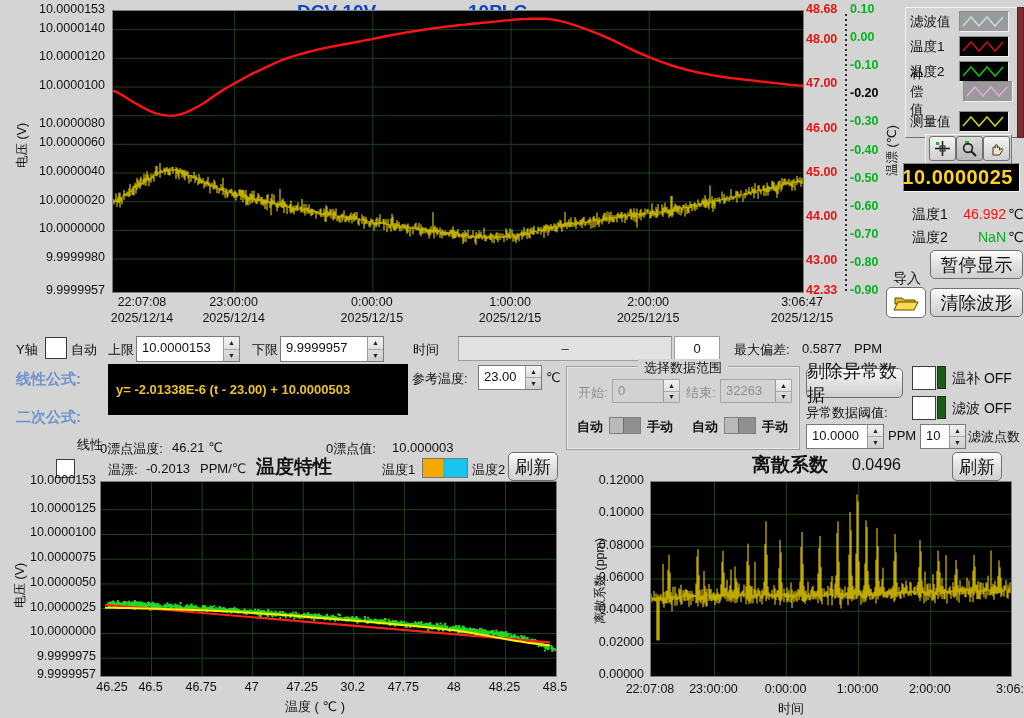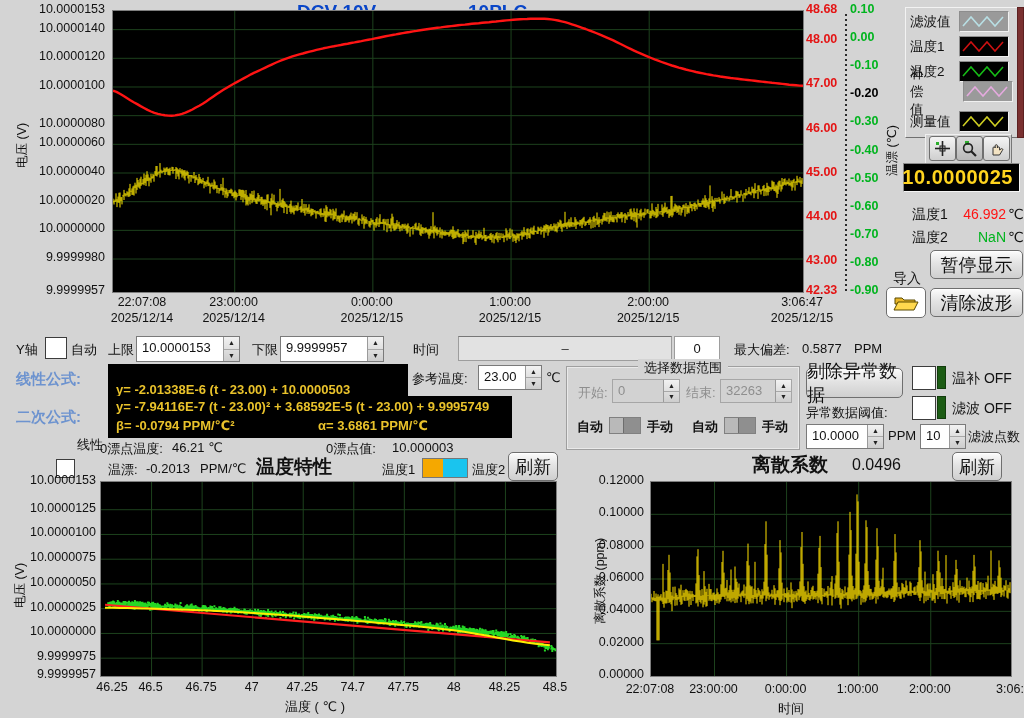--- a/index.html
+++ b/index.html
@@ -238,25 +238,20 @@
   <span class="spin" style="left:478px;top:365px;width:62px;height:23px;">
     <span class="v">23.00</span>
     <span class="btns">
         <span class="sb up">▲</span>
         <span class="sb">▼</span>
       </span>
   </span>
   <div class="lbl" style="left:546px;top:370px;">℃</div>
 
   <div class="formlabel" style="left:16px;top:408px;">二次公式:</div>
-  <div style="position:absolute;left:108px;top:396px;width:404px;height:42px;background:#000;">
-    <div style="position:absolute;left:8px;top:3px;font-size:13px;font-weight:700;color:#e9c22b;white-space:nowrap;">y=  -7.94116E-7 (t - 23.00)² + 3.68592E-5 (t - 23.00) + 9.9995749</div>
-    <div style="position:absolute;left:8px;top:22px;font-size:13px;font-weight:700;color:#e9c22b;white-space:nowrap;">β=   -0.0794  PPM/℃²</div>
-    <div style="position:absolute;left:210px;top:22px;font-size:13px;font-weight:700;color:#e9c22b;white-space:nowrap;">α=   3.6861  PPM/℃</div>
-  </div>
 
   <div class="lbl" style="left:100px;top:440px;">0漂点温度:</div>
   <div class="lbl" style="left:172px;top:440px;">46.21 ℃</div>
   <div class="lbl" style="left:326px;top:440px;">0漂点值:</div>
   <div class="lbl" style="left:392px;top:440px;">10.000003</div>
 
   <div class="fieldset" style="left:566px;top:366px;width:232px;height:82px;">
     <span class="legendtitle">选择数据范围</span>
   </div>
   <div class="lbl" style="left:578px;top:384px;color:#8e8e8e;">开始:</div>
@@ -352,21 +347,21 @@
       <path d="M9.2 120.6h2v2h-2zM120.1 127.2h2v2h-2zM224.3 134.9h2v2h-2zM396.2 151.3h2v2h-2zM139.2 127.8h2v2h-2zM262.9 134.1h2v2h-2zM45.3 123.4h2v2h-2zM44.9 121.8h2v2h-2zM287.8 140.8h2v2h-2zM386.5 150.3h2v2h-2zM375.0 147.0h2v2h-2zM32.9 117.9h2v2h-2zM390.9 150.5h2v2h-2zM153.1 126.7h2v2h-2zM338.3 143.4h2v2h-2zM118.9 126.2h2v2h-2zM35.7 119.3h2v2h-2zM399.3 148.9h2v2h-2zM56.3 123.4h2v2h-2zM334.7 140.7h2v2h-2zM305.8 141.7h2v2h-2zM349.8 145.3h2v2h-2zM124.1 128.2h2v2h-2zM39.4 121.5h2v2h-2zM181.9 131.4h2v2h-2zM296.2 139.5h2v2h-2zM139.8 128.8h2v2h-2zM339.9 143.5h2v2h-2zM165.5 129.2h2v2h-2zM193.6 131.9h2v2h-2zM399.2 151.0h2v2h-2zM409.6 154.1h2v2h-2zM350.6 146.1h2v2h-2zM391.2 150.8h2v2h-2zM433.2 157.0h2v2h-2zM231.8 134.1h2v2h-2zM262.8 137.3h2v2h-2zM42.6 121.5h2v2h-2zM369.4 148.1h2v2h-2zM440.6 161.7h2v2h-2zM422.2 153.4h2v2h-2zM31.3 122.6h2v2h-2zM381.3 148.6h2v2h-2zM28.6 124.8h2v2h-2zM289.0 140.2h2v2h-2zM233.9 134.8h2v2h-2zM44.2 121.7h2v2h-2zM271.4 138.6h2v2h-2zM126.8 127.9h2v2h-2zM91.0 127.6h2v2h-2zM357.0 145.0h2v2h-2zM294.1 140.5h2v2h-2zM346.5 145.7h2v2h-2zM381.5 149.2h2v2h-2zM354.3 143.6h2v2h-2zM287.7 139.7h2v2h-2zM216.1 133.4h2v2h-2zM306.4 140.9h2v2h-2zM34.1 122.1h2v2h-2zM384.0 149.2h2v2h-2zM360.3 147.7h2v2h-2zM350.1 144.9h2v2h-2zM95.4 124.7h2v2h-2zM30.4 120.8h2v2h-2zM236.5 136.9h2v2h-2zM33.7 120.8h2v2h-2zM321.1 141.7h2v2h-2zM282.9 135.9h2v2h-2zM264.8 137.6h2v2h-2zM357.7 145.9h2v2h-2zM152.7 130.6h2v2h-2zM381.4 149.6h2v2h-2zM42.2 120.8h2v2h-2zM174.8 131.5h2v2h-2zM232.2 135.9h2v2h-2zM26.2 121.9h2v2h-2zM23.0 119.1h2v2h-2zM355.5 146.7h2v2h-2zM201.1 134.0h2v2h-2zM143.0 127.6h2v2h-2zM299.3 138.3h2v2h-2zM329.0 142.4h2v2h-2zM327.9 143.2h2v2h-2zM120.1 126.2h2v2h-2zM35.1 123.4h2v2h-2zM283.7 136.4h2v2h-2zM378.0 145.7h2v2h-2zM370.7 148.9h2v2h-2zM388.9 148.7h2v2h-2zM300.2 140.0h2v2h-2zM372.0 147.2h2v2h-2zM383.4 150.8h2v2h-2zM206.2 132.8h2v2h-2zM67.3 123.1h2v2h-2zM270.5 138.5h2v2h-2zM257.7 136.8h2v2h-2zM94.9 124.5h2v2h-2zM250.4 137.3h2v2h-2zM30.3 119.2h2v2h-2zM162.4 129.9h2v2h-2zM361.4 147.1h2v2h-2zM362.2 144.2h2v2h-2zM203.8 133.4h2v2h-2zM326.5 142.2h2v2h-2zM278.9 138.1h2v2h-2zM215.6 135.5h2v2h-2zM362.5 144.5h2v2h-2zM169.9 131.5h2v2h-2zM229.3 133.2h2v2h-2zM52.9 121.0h2v2h-2zM373.5 150.2h2v2h-2zM7.3 123.5h2v2h-2zM379.9 148.4h2v2h-2zM251.9 136.1h2v2h-2zM450.3 167.9h2v2h-2zM51.9 123.2h2v2h-2zM362.1 145.9h2v2h-2zM7.9 119.8h2v2h-2zM296.0 141.4h2v2h-2zM83.4 125.3h2v2h-2zM412.2 152.1h2v2h-2zM202.4 133.5h2v2h-2zM12.5 121.7h2v2h-2zM159.3 131.5h2v2h-2zM130.2 127.4h2v2h-2zM176.5 130.3h2v2h-2zM277.8 137.2h2v2h-2zM278.3 137.7h2v2h-2zM47.4 121.8h2v2h-2zM127.4 126.1h2v2h-2zM310.2 142.5h2v2h-2zM160.8 129.6h2v2h-2zM55.2 122.5h2v2h-2zM281.4 139.7h2v2h-2zM16.1 121.7h2v2h-2zM382.7 149.2h2v2h-2zM343.9 143.9h2v2h-2zM215.4 133.6h2v2h-2zM24.0 123.0h2v2h-2zM383.9 148.7h2v2h-2zM362.0 147.8h2v2h-2zM302.2 139.1h2v2h-2zM253.5 136.0h2v2h-2zM446.1 163.2h2v2h-2zM191.4 132.1h2v2h-2zM370.2 148.5h2v2h-2zM395.6 149.3h2v2h-2zM362.0 147.1h2v2h-2zM317.2 143.0h2v2h-2zM32.1 122.4h2v2h-2zM62.4 124.1h2v2h-2zM307.0 141.6h2v2h-2zM130.8 126.1h2v2h-2zM233.6 134.0h2v2h-2zM236.2 131.4h2v2h-2zM25.6 123.0h2v2h-2zM134.4 127.8h2v2h-2zM251.1 136.0h2v2h-2zM338.6 144.7h2v2h-2zM35.4 123.1h2v2h-2zM128.7 127.8h2v2h-2zM225.7 133.8h2v2h-2zM155.7 129.6h2v2h-2zM406.1 151.3h2v2h-2zM69.2 123.0h2v2h-2zM368.4 145.9h2v2h-2zM28.1 121.4h2v2h-2zM272.9 136.5h2v2h-2zM144.5 128.6h2v2h-2zM381.5 149.7h2v2h-2zM269.1 137.1h2v2h-2zM362.3 147.2h2v2h-2zM41.8 122.0h2v2h-2zM105.2 126.3h2v2h-2zM12.2 119.2h2v2h-2zM427.6 158.3h2v2h-2zM131.1 127.8h2v2h-2zM103.0 125.1h2v2h-2zM111.0 126.0h2v2h-2zM309.5 141.1h2v2h-2zM265.5 140.0h2v2h-2zM373.0 148.5h2v2h-2zM163.2 128.8h2v2h-2zM225.9 134.0h2v2h-2zM433.9 158.7h2v2h-2zM212.5 136.3h2v2h-2zM255.6 135.8h2v2h-2zM36.3 123.7h2v2h-2zM108.3 125.7h2v2h-2zM136.4 128.0h2v2h-2zM26.4 119.9h2v2h-2zM253.1 136.7h2v2h-2zM52.3 122.8h2v2h-2zM17.5 121.2h2v2h-2zM53.6 123.5h2v2h-2zM371.4 149.2h2v2h-2zM196.9 132.7h2v2h-2zM129.3 126.4h2v2h-2zM44.1 122.0h2v2h-2zM291.9 139.9h2v2h-2zM83.5 123.8h2v2h-2zM146.9 128.0h2v2h-2zM27.8 122.5h2v2h-2zM54.0 122.2h2v2h-2zM20.1 120.4h2v2h-2zM27.9 122.1h2v2h-2zM381.6 149.7h2v2h-2zM324.6 143.1h2v2h-2zM120.0 126.0h2v2h-2zM445.6 164.3h2v2h-2zM397.0 150.9h2v2h-2zM141.7 127.9h2v2h-2zM397.9 151.5h2v2h-2zM387.7 148.8h2v2h-2zM385.9 149.1h2v2h-2zM374.6 149.1h2v2h-2zM251.0 136.2h2v2h-2zM43.8 122.0h2v2h-2zM63.6 122.6h2v2h-2zM192.9 133.3h2v2h-2zM185.6 131.7h2v2h-2zM361.2 146.3h2v2h-2zM42.8 124.8h2v2h-2zM255.4 139.7h2v2h-2zM359.4 146.3h2v2h-2zM186.3 131.7h2v2h-2zM364.2 147.8h2v2h-2zM65.3 123.5h2v2h-2zM30.7 125.2h2v2h-2zM50.2 126.3h2v2h-2zM261.4 137.6h2v2h-2zM60.9 123.4h2v2h-2zM217.0 131.5h2v2h-2zM316.7 142.5h2v2h-2zM195.7 133.3h2v2h-2zM400.9 151.0h2v2h-2zM279.6 139.0h2v2h-2zM183.8 132.2h2v2h-2zM264.2 138.1h2v2h-2zM212.1 136.7h2v2h-2zM38.6 121.5h2v2h-2zM371.9 147.7h2v2h-2zM370.6 146.8h2v2h-2zM233.3 135.0h2v2h-2zM390.0 150.0h2v2h-2zM302.8 141.1h2v2h-2zM31.2 121.6h2v2h-2zM183.1 130.5h2v2h-2zM330.5 143.7h2v2h-2zM56.6 123.8h2v2h-2zM77.7 124.3h2v2h-2zM178.5 130.3h2v2h-2zM121.0 128.4h2v2h-2zM180.4 131.5h2v2h-2zM257.7 136.5h2v2h-2zM419.3 153.1h2v2h-2zM157.3 129.6h2v2h-2zM160.3 129.4h2v2h-2zM285.2 140.0h2v2h-2zM356.3 146.1h2v2h-2zM73.6 124.2h2v2h-2zM184.1 132.7h2v2h-2zM358.6 147.6h2v2h-2zM388.5 148.9h2v2h-2zM359.0 148.3h2v2h-2zM41.3 121.0h2v2h-2zM37.1 122.5h2v2h-2zM127.2 127.3h2v2h-2zM117.3 127.1h2v2h-2zM101.5 125.5h2v2h-2zM304.4 143.9h2v2h-2zM9.6 121.5h2v2h-2zM446.1 164.4h2v2h-2zM236.9 135.8h2v2h-2zM78.7 125.5h2v2h-2zM32.8 121.5h2v2h-2zM311.8 142.9h2v2h-2zM46.9 121.3h2v2h-2zM42.6 122.3h2v2h-2zM440.5 161.0h2v2h-2zM454.4 166.1h2v2h-2zM88.4 124.3h2v2h-2zM33.3 119.2h2v2h-2zM364.5 146.1h2v2h-2zM252.4 136.8h2v2h-2zM247.2 137.1h2v2h-2zM102.5 126.3h2v2h-2zM360.4 146.8h2v2h-2zM88.7 122.2h2v2h-2zM114.2 125.2h2v2h-2zM386.7 149.8h2v2h-2zM216.9 134.2h2v2h-2zM188.1 133.8h2v2h-2zM373.2 148.5h2v2h-2zM187.2 131.9h2v2h-2zM348.3 147.0h2v2h-2zM229.8 136.0h2v2h-2zM124.9 129.3h2v2h-2zM403.5 151.0h2v2h-2zM271.4 138.6h2v2h-2zM327.5 143.3h2v2h-2zM319.0 142.1h2v2h-2zM364.7 148.0h2v2h-2zM54.1 123.3h2v2h-2zM56.0 123.7h2v2h-2zM392.3 151.2h2v2h-2zM56.2 123.5h2v2h-2zM288.7 139.0h2v2h-2zM156.4 131.1h2v2h-2zM35.8 124.5h2v2h-2zM115.1 126.2h2v2h-2zM116.8 126.7h2v2h-2zM370.9 148.7h2v2h-2zM78.3 123.8h2v2h-2zM13.8 121.0h2v2h-2zM404.1 150.7h2v2h-2zM49.7 122.3h2v2h-2zM110.0 124.0h2v2h-2zM57.9 122.6h2v2h-2zM225.4 134.9h2v2h-2zM37.5 122.4h2v2h-2zM281.9 138.4h2v2h-2zM131.8 127.8h2v2h-2zM403.3 151.6h2v2h-2zM104.5 127.4h2v2h-2zM425.6 155.0h2v2h-2zM381.8 148.8h2v2h-2zM202.1 131.1h2v2h-2zM308.1 143.9h2v2h-2zM232.0 135.4h2v2h-2zM297.2 140.5h2v2h-2zM122.6 125.6h2v2h-2zM289.8 139.7h2v2h-2zM229.3 133.6h2v2h-2zM298.6 140.2h2v2h-2zM145.1 128.0h2v2h-2zM438.8 161.4h2v2h-2zM104.6 125.8h2v2h-2zM21.6 118.9h2v2h-2zM277.2 139.6h2v2h-2zM345.3 144.1h2v2h-2zM350.6 146.3h2v2h-2zM133.6 128.5h2v2h-2zM305.8 140.4h2v2h-2zM58.6 123.4h2v2h-2zM23.7 121.5h2v2h-2zM359.8 146.4h2v2h-2zM21.0 121.9h2v2h-2zM250.2 134.1h2v2h-2zM397.7 150.6h2v2h-2zM54.2 122.7h2v2h-2zM210.2 131.9h2v2h-2zM160.4 130.7h2v2h-2zM43.6 121.1h2v2h-2zM396.9 151.4h2v2h-2zM376.0 149.6h2v2h-2zM360.7 143.6h2v2h-2zM15.8 118.1h2v2h-2zM163.5 131.4h2v2h-2zM31.5 119.9h2v2h-2zM315.9 141.4h2v2h-2zM31.0 121.9h2v2h-2zM19.0 122.1h2v2h-2zM387.0 150.5h2v2h-2zM34.8 122.6h2v2h-2zM389.8 148.5h2v2h-2zM129.1 126.7h2v2h-2zM406.2 155.0h2v2h-2zM383.1 153.9h2v2h-2zM402.4 151.5h2v2h-2zM132.7 127.1h2v2h-2zM157.5 129.4h2v2h-2zM381.6 149.8h2v2h-2zM60.3 123.6h2v2h-2zM64.7 122.9h2v2h-2zM53.5 123.1h2v2h-2zM405.3 151.9h2v2h-2zM168.7 131.1h2v2h-2zM82.7 125.0h2v2h-2zM23.0 124.0h2v2h-2zM146.6 128.1h2v2h-2zM449.4 165.8h2v2h-2zM450.8 166.2h2v2h-2zM384.6 149.5h2v2h-2zM205.9 133.0h2v2h-2zM92.8 124.6h2v2h-2zM78.5 125.2h2v2h-2zM231.3 135.5h2v2h-2zM361.1 147.8h2v2h-2zM49.3 123.6h2v2h-2zM119.8 126.6h2v2h-2zM258.5 137.4h2v2h-2zM393.9 150.8h2v2h-2zM379.6 149.1h2v2h-2zM197.0 134.5h2v2h-2zM327.5 140.7h2v2h-2zM307.9 141.0h2v2h-2zM30.2 121.6h2v2h-2zM347.6 147.9h2v2h-2zM52.1 125.2h2v2h-2zM403.0 152.1h2v2h-2zM294.2 138.9h2v2h-2zM23.0 120.9h2v2h-2zM248.9 136.6h2v2h-2zM391.5 148.1h2v2h-2zM8.5 120.9h2v2h-2zM31.3 121.7h2v2h-2zM224.4 134.1h2v2h-2zM281.2 137.8h2v2h-2zM100.7 123.3h2v2h-2zM12.9 120.7h2v2h-2zM285.4 140.5h2v2h-2zM225.7 135.8h2v2h-2zM238.2 135.3h2v2h-2zM351.0 145.9h2v2h-2zM37.6 122.0h2v2h-2zM268.0 138.0h2v2h-2zM84.1 124.6h2v2h-2zM351.1 144.2h2v2h-2zM250.6 135.3h2v2h-2zM251.4 136.9h2v2h-2zM76.5 124.2h2v2h-2zM42.7 123.4h2v2h-2zM41.2 122.3h2v2h-2zM395.5 150.3h2v2h-2zM248.7 135.8h2v2h-2zM421.1 155.9h2v2h-2zM321.8 142.0h2v2h-2zM179.3 130.7h2v2h-2zM400.9 151.3h2v2h-2zM424.1 155.3h2v2h-2zM54.5 124.9h2v2h-2zM183.8 134.2h2v2h-2zM360.6 148.7h2v2h-2zM118.1 126.6h2v2h-2zM153.9 128.4h2v2h-2zM136.7 128.1h2v2h-2zM131.5 127.4h2v2h-2zM421.5 155.6h2v2h-2zM335.6 143.5h2v2h-2zM143.0 127.2h2v2h-2zM33.4 122.1h2v2h-2zM385.2 149.0h2v2h-2zM18.3 121.4h2v2h-2zM428.7 159.0h2v2h-2zM159.0 128.0h2v2h-2zM89.6 124.4h2v2h-2zM63.1 121.8h2v2h-2zM359.7 146.9h2v2h-2zM310.5 141.3h2v2h-2zM272.9 137.2h2v2h-2zM22.3 120.6h2v2h-2zM288.1 138.4h2v2h-2zM82.0 125.6h2v2h-2zM283.8 139.6h2v2h-2zM168.8 129.8h2v2h-2zM42.1 123.2h2v2h-2zM164.9 131.1h2v2h-2zM321.3 141.4h2v2h-2zM171.8 129.8h2v2h-2zM291.1 137.9h2v2h-2zM109.7 125.8h2v2h-2zM290.1 139.8h2v2h-2zM104.0 124.6h2v2h-2zM109.0 124.3h2v2h-2zM201.9 133.5h2v2h-2zM121.2 126.2h2v2h-2zM206.2 132.2h2v2h-2zM40.6 122.5h2v2h-2zM368.4 145.9h2v2h-2zM195.7 134.3h2v2h-2zM450.7 165.6h2v2h-2zM349.5 146.8h2v2h-2zM55.5 123.2h2v2h-2zM429.8 157.3h2v2h-2zM42.1 121.6h2v2h-2zM374.1 147.9h2v2h-2zM236.6 135.6h2v2h-2zM165.3 131.8h2v2h-2zM63.7 123.1h2v2h-2zM163.9 134.7h2v2h-2zM188.0 130.7h2v2h-2zM380.2 148.6h2v2h-2zM32.8 122.9h2v2h-2zM45.4 123.8h2v2h-2zM90.7 126.7h2v2h-2zM329.9 142.4h2v2h-2zM136.8 127.1h2v2h-2zM335.2 143.3h2v2h-2zM66.5 123.0h2v2h-2zM334.9 143.3h2v2h-2zM299.4 140.6h2v2h-2zM184.8 131.9h2v2h-2zM75.5 123.8h2v2h-2zM73.6 124.8h2v2h-2zM136.8 127.7h2v2h-2zM282.1 139.8h2v2h-2zM444.2 163.7h2v2h-2zM321.5 142.2h2v2h-2zM293.8 137.9h2v2h-2zM421.8 155.1h2v2h-2zM204.7 132.3h2v2h-2zM314.1 143.3h2v2h-2zM44.6 123.4h2v2h-2zM35.8 121.6h2v2h-2zM334.1 142.5h2v2h-2zM356.0 145.5h2v2h-2zM203.5 134.3h2v2h-2zM155.8 130.2h2v2h-2zM390.5 150.8h2v2h-2zM200.5 132.8h2v2h-2zM336.8 143.6h2v2h-2zM40.1 121.8h2v2h-2zM167.3 129.0h2v2h-2zM139.7 129.1h2v2h-2zM50.8 122.8h2v2h-2zM85.1 125.2h2v2h-2zM169.6 128.5h2v2h-2zM343.5 144.0h2v2h-2zM309.4 141.5h2v2h-2zM383.8 148.6h2v2h-2zM51.7 125.1h2v2h-2zM94.0 124.3h2v2h-2zM265.9 134.8h2v2h-2zM255.2 135.3h2v2h-2zM14.1 120.8h2v2h-2zM336.3 144.1h2v2h-2zM35.7 120.4h2v2h-2zM177.9 131.6h2v2h-2zM413.0 153.7h2v2h-2zM57.1 124.2h2v2h-2zM163.5 130.0h2v2h-2zM352.6 145.7h2v2h-2zM32.2 120.3h2v2h-2zM15.0 120.0h2v2h-2zM166.3 129.2h2v2h-2zM40.9 121.7h2v2h-2zM104.8 128.2h2v2h-2zM45.4 122.2h2v2h-2zM101.6 122.9h2v2h-2zM353.5 145.6h2v2h-2zM169.7 130.9h2v2h-2zM129.8 126.8h2v2h-2zM255.7 137.0h2v2h-2zM34.7 122.8h2v2h-2zM55.4 123.6h2v2h-2zM90.7 124.6h2v2h-2zM294.6 140.6h2v2h-2zM252.4 136.9h2v2h-2zM53.8 124.9h2v2h-2zM439.4 162.0h2v2h-2zM69.0 123.0h2v2h-2zM18.9 123.3h2v2h-2zM56.3 122.7h2v2h-2zM110.4 125.3h2v2h-2zM66.7 126.9h2v2h-2zM158.3 129.6h2v2h-2zM166.1 127.0h2v2h-2zM39.6 121.4h2v2h-2zM279.4 139.1h2v2h-2zM354.1 143.0h2v2h-2zM358.9 147.3h2v2h-2zM84.1 123.7h2v2h-2zM368.1 147.3h2v2h-2zM393.2 150.4h2v2h-2zM362.1 145.9h2v2h-2zM33.4 121.7h2v2h-2zM99.7 127.4h2v2h-2zM100.1 125.3h2v2h-2zM143.8 128.9h2v2h-2zM371.5 146.0h2v2h-2zM75.5 123.4h2v2h-2zM338.2 143.2h2v2h-2zM72.5 123.5h2v2h-2zM160.5 130.5h2v2h-2zM120.4 126.8h2v2h-2zM343.9 144.8h2v2h-2zM400.0 153.4h2v2h-2zM336.8 147.2h2v2h-2zM197.8 134.1h2v2h-2zM273.0 138.5h2v2h-2zM338.5 144.9h2v2h-2zM275.1 139.6h2v2h-2zM357.2 146.3h2v2h-2zM412.3 154.1h2v2h-2zM233.7 134.4h2v2h-2zM366.5 146.5h2v2h-2zM31.2 123.1h2v2h-2zM283.3 138.5h2v2h-2zM303.5 140.9h2v2h-2zM293.2 142.8h2v2h-2zM326.1 142.8h2v2h-2zM263.9 138.8h2v2h-2zM439.8 163.0h2v2h-2zM34.6 121.8h2v2h-2zM364.7 148.8h2v2h-2zM120.4 126.6h2v2h-2zM27.4 119.8h2v2h-2zM277.3 138.8h2v2h-2zM156.4 131.0h2v2h-2zM65.3 120.2h2v2h-2zM178.4 134.9h2v2h-2zM206.3 130.0h2v2h-2zM32.0 122.0h2v2h-2zM229.7 135.9h2v2h-2zM40.9 122.1h2v2h-2zM48.6 122.5h2v2h-2zM117.3 124.3h2v2h-2zM41.5 121.4h2v2h-2zM153.5 129.4h2v2h-2zM387.2 149.9h2v2h-2zM36.5 121.4h2v2h-2zM58.8 125.3h2v2h-2zM78.6 119.9h2v2h-2zM180.5 131.6h2v2h-2zM31.2 124.2h2v2h-2zM244.1 137.2h2v2h-2zM445.2 164.5h2v2h-2zM422.7 157.8h2v2h-2zM145.5 128.8h2v2h-2zM424.5 155.5h2v2h-2zM93.1 124.2h2v2h-2zM207.7 134.2h2v2h-2zM381.7 149.9h2v2h-2zM36.5 122.3h2v2h-2zM113.4 126.1h2v2h-2zM293.0 139.8h2v2h-2zM132.9 129.1h2v2h-2zM121.5 125.0h2v2h-2zM415.9 154.4h2v2h-2zM232.2 135.8h2v2h-2zM420.8 157.2h2v2h-2zM357.2 143.0h2v2h-2zM396.6 149.6h2v2h-2zM158.5 130.1h2v2h-2zM23.5 120.9h2v2h-2zM367.1 148.4h2v2h-2zM161.7 127.9h2v2h-2zM287.7 141.9h2v2h-2zM140.9 129.1h2v2h-2zM71.0 123.2h2v2h-2zM87.7 124.1h2v2h-2zM23.2 123.1h2v2h-2zM415.6 153.7h2v2h-2zM224.1 134.1h2v2h-2zM155.7 128.8h2v2h-2zM282.8 138.7h2v2h-2zM203.1 131.9h2v2h-2zM118.5 125.1h2v2h-2zM378.5 149.3h2v2h-2zM417.0 155.5h2v2h-2zM191.4 129.4h2v2h-2zM240.4 135.2h2v2h-2zM69.2 124.0h2v2h-2zM11.9 122.3h2v2h-2zM279.4 137.7h2v2h-2zM15.9 122.7h2v2h-2zM397.6 151.5h2v2h-2zM260.0 137.7h2v2h-2zM44.2 121.8h2v2h-2zM96.4 126.3h2v2h-2zM360.2 147.5h2v2h-2zM32.6 125.8h2v2h-2zM196.2 132.4h2v2h-2zM74.1 123.8h2v2h-2zM103.7 127.2h2v2h-2zM159.8 130.9h2v2h-2zM23.0 121.3h2v2h-2zM321.7 141.6h2v2h-2zM446.9 164.4h2v2h-2zM226.1 134.1h2v2h-2zM130.1 127.8h2v2h-2zM351.3 144.2h2v2h-2zM371.4 147.9h2v2h-2zM444.0 164.9h2v2h-2zM304.0 141.3h2v2h-2zM391.0 149.6h2v2h-2zM263.1 137.4h2v2h-2zM132.1 126.4h2v2h-2zM165.6 131.3h2v2h-2zM423.9 156.7h2v2h-2zM364.4 146.9h2v2h-2zM416.3 156.3h2v2h-2zM154.7 130.6h2v2h-2zM39.4 123.9h2v2h-2zM267.5 139.0h2v2h-2zM326.6 142.7h2v2h-2zM197.7 133.5h2v2h-2zM408.4 151.0h2v2h-2zM398.8 151.7h2v2h-2zM199.2 132.7h2v2h-2zM43.3 123.5h2v2h-2zM84.4 125.2h2v2h-2zM17.3 119.8h2v2h-2zM160.6 129.8h2v2h-2zM190.6 131.1h2v2h-2zM201.9 134.0h2v2h-2zM94.3 124.2h2v2h-2zM274.0 137.1h2v2h-2zM385.0 150.3h2v2h-2zM91.6 123.8h2v2h-2zM55.1 122.9h2v2h-2zM95.5 125.8h2v2h-2zM344.0 145.9h2v2h-2zM220.3 133.4h2v2h-2zM212.8 131.3h2v2h-2zM50.2 122.5h2v2h-2zM216.4 133.8h2v2h-2zM281.7 140.5h2v2h-2zM41.7 122.5h2v2h-2zM314.5 142.4h2v2h-2zM161.7 130.6h2v2h-2zM231.2 132.7h2v2h-2zM56.7 124.2h2v2h-2zM49.7 124.6h2v2h-2zM188.9 133.7h2v2h-2zM390.8 148.1h2v2h-2zM228.9 135.4h2v2h-2zM349.1 145.5h2v2h-2zM202.3 132.9h2v2h-2zM178.0 131.6h2v2h-2zM27.3 121.3h2v2h-2zM39.6 120.9h2v2h-2zM267.6 136.6h2v2h-2zM333.3 143.4h2v2h-2zM398.4 152.9h2v2h-2zM382.1 148.5h2v2h-2zM396.8 151.3h2v2h-2zM111.5 127.6h2v2h-2zM395.3 150.1h2v2h-2zM118.2 127.4h2v2h-2zM73.5 123.2h2v2h-2zM248.2 135.5h2v2h-2zM173.0 131.7h2v2h-2zM223.1 133.4h2v2h-2zM242.9 135.1h2v2h-2zM75.4 123.0h2v2h-2zM172.0 129.7h2v2h-2zM223.8 133.7h2v2h-2zM209.3 133.1h2v2h-2zM343.0 141.1h2v2h-2zM41.2 123.2h2v2h-2zM361.6 146.6h2v2h-2zM68.2 122.8h2v2h-2zM136.6 128.5h2v2h-2zM339.7 145.0h2v2h-2zM89.1 123.8h2v2h-2zM95.4 126.2h2v2h-2zM173.6 132.8h2v2h-2zM384.3 150.9h2v2h-2zM85.6 124.6h2v2h-2zM208.3 133.4h2v2h-2zM434.7 159.9h2v2h-2zM304.6 143.7h2v2h-2zM12.0 121.0h2v2h-2zM132.7 126.1h2v2h-2zM287.0 140.3h2v2h-2zM231.7 136.0h2v2h-2zM87.8 123.7h2v2h-2zM31.1 122.5h2v2h-2zM247.4 135.3h2v2h-2zM38.8 123.3h2v2h-2zM393.8 150.1h2v2h-2zM9.0 119.4h2v2h-2zM19.0 123.0h2v2h-2zM49.7 123.6h2v2h-2zM379.7 150.2h2v2h-2zM367.8 145.6h2v2h-2zM353.7 146.4h2v2h-2zM439.5 160.9h2v2h-2zM316.3 139.5h2v2h-2zM303.0 142.6h2v2h-2zM111.2 126.5h2v2h-2zM258.5 136.6h2v2h-2zM146.7 128.9h2v2h-2zM286.8 139.6h2v2h-2zM401.0 153.0h2v2h-2zM39.2 122.1h2v2h-2zM328.6 143.3h2v2h-2zM313.5 140.1h2v2h-2zM375.3 148.6h2v2h-2zM179.2 131.0h2v2h-2zM106.6 125.1h2v2h-2zM279.0 138.7h2v2h-2zM197.0 131.4h2v2h-2zM44.3 122.5h2v2h-2zM264.2 138.7h2v2h-2zM315.3 141.5h2v2h-2zM152.3 130.2h2v2h-2zM52.5 122.0h2v2h-2zM10.3 121.0h2v2h-2zM97.1 125.3h2v2h-2zM381.2 147.2h2v2h-2zM194.4 132.8h2v2h-2zM6.2 120.3h2v2h-2zM13.7 123.0h2v2h-2zM165.9 129.0h2v2h-2zM364.2 146.8h2v2h-2zM32.2 120.9h2v2h-2zM249.6 137.3h2v2h-2zM437.8 161.3h2v2h-2zM103.0 126.4h2v2h-2zM118.9 127.0h2v2h-2zM376.3 148.7h2v2h-2zM233.8 135.8h2v2h-2zM16.3 121.0h2v2h-2zM399.0 150.2h2v2h-2zM242.5 137.1h2v2h-2zM206.6 133.1h2v2h-2zM36.3 121.6h2v2h-2zM203.6 131.6h2v2h-2zM34.8 119.5h2v2h-2zM353.8 143.9h2v2h-2zM139.1 129.3h2v2h-2zM103.2 123.2h2v2h-2zM238.7 135.2h2v2h-2zM291.4 141.2h2v2h-2zM48.1 126.7h2v2h-2zM398.7 150.3h2v2h-2zM108.4 123.5h2v2h-2zM359.3 145.9h2v2h-2zM229.3 135.0h2v2h-2zM145.6 128.1h2v2h-2zM9.7 121.6h2v2h-2zM413.1 152.7h2v2h-2zM153.4 129.2h2v2h-2zM421.3 155.0h2v2h-2zM41.9 122.5h2v2h-2zM41.0 120.8h2v2h-2zM324.9 141.7h2v2h-2zM69.4 122.8h2v2h-2zM348.2 145.3h2v2h-2zM117.8 126.6h2v2h-2zM280.4 139.1h2v2h-2zM128.1 128.1h2v2h-2zM394.5 150.1h2v2h-2zM187.8 131.2h2v2h-2zM17.3 121.5h2v2h-2zM27.9 120.6h2v2h-2zM410.9 154.0h2v2h-2zM364.5 146.8h2v2h-2zM272.3 138.1h2v2h-2zM391.3 149.5h2v2h-2zM47.7 122.0h2v2h-2zM247.3 135.3h2v2h-2zM41.2 122.4h2v2h-2zM236.4 136.2h2v2h-2zM208.1 133.5h2v2h-2zM46.9 119.8h2v2h-2zM6.4 120.5h2v2h-2zM140.6 128.2h2v2h-2zM216.1 133.4h2v2h-2zM20.8 122.3h2v2h-2zM43.2 122.0h2v2h-2zM51.6 121.4h2v2h-2zM449.3 163.1h2v2h-2zM204.8 133.2h2v2h-2zM395.8 151.9h2v2h-2zM375.6 149.4h2v2h-2zM31.0 120.5h2v2h-2zM212.0 132.8h2v2h-2zM232.0 134.1h2v2h-2zM163.0 130.1h2v2h-2zM330.9 142.4h2v2h-2zM186.6 131.8h2v2h-2zM55.6 120.8h2v2h-2zM366.8 147.5h2v2h-2zM167.9 129.8h2v2h-2zM129.4 128.7h2v2h-2zM191.4 131.9h2v2h-2zM35.0 121.6h2v2h-2zM79.6 124.7h2v2h-2zM77.4 124.0h2v2h-2zM85.1 122.2h2v2h-2zM386.5 149.4h2v2h-2zM390.7 150.0h2v2h-2zM205.8 132.2h2v2h-2zM152.0 129.5h2v2h-2zM27.0 121.5h2v2h-2zM165.4 130.8h2v2h-2zM401.6 152.6h2v2h-2zM429.1 156.8h2v2h-2zM127.0 126.4h2v2h-2zM416.1 154.4h2v2h-2zM266.5 138.4h2v2h-2zM118.6 126.7h2v2h-2zM391.6 150.7h2v2h-2zM388.5 149.6h2v2h-2zM372.0 146.6h2v2h-2zM244.7 135.3h2v2h-2zM218.0 134.6h2v2h-2zM162.6 130.7h2v2h-2zM91.0 123.4h2v2h-2zM43.7 122.7h2v2h-2zM183.7 131.1h2v2h-2zM129.8 127.4h2v2h-2zM409.4 152.8h2v2h-2zM164.5 129.7h2v2h-2zM354.1 146.2h2v2h-2zM181.0 129.1h2v2h-2zM171.4 130.7h2v2h-2zM254.4 134.1h2v2h-2zM20.4 121.3h2v2h-2zM274.7 138.8h2v2h-2zM93.7 124.5h2v2h-2zM361.8 147.4h2v2h-2zM165.4 131.8h2v2h-2zM378.2 149.4h2v2h-2zM359.0 147.0h2v2h-2zM194.2 131.8h2v2h-2zM395.5 150.0h2v2h-2zM29.4 120.3h2v2h-2zM366.4 146.7h2v2h-2zM122.3 125.7h2v2h-2zM295.4 141.1h2v2h-2zM47.7 121.0h2v2h-2zM108.9 124.9h2v2h-2zM32.7 121.5h2v2h-2zM238.2 135.4h2v2h-2zM151.1 129.1h2v2h-2zM134.8 126.3h2v2h-2zM328.7 142.3h2v2h-2zM33.7 122.9h2v2h-2zM11.5 120.4h2v2h-2zM128.6 125.7h2v2h-2zM206.3 131.9h2v2h-2zM441.7 162.6h2v2h-2zM337.2 144.1h2v2h-2zM118.5 124.3h2v2h-2zM374.0 149.3h2v2h-2zM422.4 155.8h2v2h-2zM170.6 133.5h2v2h-2zM327.7 145.1h2v2h-2zM292.8 140.8h2v2h-2zM174.7 130.1h2v2h-2zM268.6 138.4h2v2h-2zM33.0 120.9h2v2h-2zM367.1 147.7h2v2h-2zM54.3 125.2h2v2h-2zM25.5 122.4h2v2h-2zM382.0 149.5h2v2h-2zM121.7 128.5h2v2h-2zM148.2 127.2h2v2h-2zM138.8 128.0h2v2h-2zM317.2 143.7h2v2h-2zM157.2 128.9h2v2h-2zM419.8 154.0h2v2h-2zM130.0 128.6h2v2h-2zM395.3 151.3h2v2h-2zM38.3 121.7h2v2h-2zM380.1 146.6h2v2h-2zM367.2 147.6h2v2h-2zM142.3 127.6h2v2h-2zM73.9 124.2h2v2h-2zM57.2 122.9h2v2h-2zM246.7 137.1h2v2h-2zM100.8 124.7h2v2h-2zM404.3 153.2h2v2h-2zM335.6 143.9h2v2h-2zM432.2 158.9h2v2h-2zM267.6 139.3h2v2h-2zM229.5 134.6h2v2h-2zM18.2 123.3h2v2h-2zM7.1 122.3h2v2h-2zM270.6 137.5h2v2h-2zM391.6 150.8h2v2h-2zM56.0 123.8h2v2h-2zM356.7 146.4h2v2h-2zM36.0 121.5h2v2h-2zM358.1 148.9h2v2h-2zM86.0 125.3h2v2h-2zM50.6 122.5h2v2h-2zM70.2 124.2h2v2h-2zM56.1 121.8h2v2h-2zM416.9 155.3h2v2h-2zM136.2 129.8h2v2h-2zM56.1 123.6h2v2h-2zM331.5 145.3h2v2h-2zM30.7 122.2h2v2h-2zM321.8 141.9h2v2h-2zM374.0 147.8h2v2h-2zM240.7 136.3h2v2h-2zM374.2 146.8h2v2h-2zM21.2 122.6h2v2h-2zM337.2 143.6h2v2h-2zM267.3 138.0h2v2h-2zM36.1 120.2h2v2h-2zM225.2 134.3h2v2h-2zM154.0 129.6h2v2h-2zM307.4 141.4h2v2h-2zM27.5 122.3h2v2h-2zM19.5 120.8h2v2h-2zM33.4 122.0h2v2h-2zM237.9 135.4h2v2h-2zM10.1 119.3h2v2h-2zM212.2 135.1h2v2h-2zM271.7 138.5h2v2h-2zM16.9 120.7h2v2h-2zM391.8 150.5h2v2h-2zM286.9 136.7h2v2h-2zM356.4 145.4h2v2h-2zM394.2 147.6h2v2h-2zM33.6 120.1h2v2h-2zM46.0 119.4h2v2h-2zM31.7 122.3h2v2h-2zM359.9 148.5h2v2h-2zM44.2 122.6h2v2h-2zM209.7 134.2h2v2h-2zM280.1 137.5h2v2h-2zM426.4 157.0h2v2h-2zM199.6 133.3h2v2h-2zM371.1 147.6h2v2h-2zM19.6 121.3h2v2h-2zM12.6 121.2h2v2h-2zM319.0 141.8h2v2h-2zM354.8 146.0h2v2h-2zM106.5 127.2h2v2h-2zM376.1 148.2h2v2h-2zM47.0 119.9h2v2h-2zM375.5 148.8h2v2h-2zM385.3 152.2h2v2h-2zM220.3 134.2h2v2h-2zM34.8 122.0h2v2h-2zM151.6 129.2h2v2h-2zM311.8 143.6h2v2h-2zM395.9 152.0h2v2h-2zM81.2 125.3h2v2h-2zM260.6 137.6h2v2h-2zM357.9 145.2h2v2h-2zM437.8 162.1h2v2h-2zM33.0 123.2h2v2h-2zM384.4 148.4h2v2h-2zM328.2 140.0h2v2h-2zM53.3 121.3h2v2h-2zM287.3 140.3h2v2h-2zM104.6 125.5h2v2h-2zM55.5 124.3h2v2h-2zM312.1 141.8h2v2h-2zM343.3 144.6h2v2h-2zM266.8 138.2h2v2h-2zM101.0 123.7h2v2h-2zM243.4 135.5h2v2h-2zM75.5 124.9h2v2h-2zM225.4 134.8h2v2h-2zM142.4 130.0h2v2h-2zM316.4 140.5h2v2h-2zM30.7 121.5h2v2h-2zM285.7 140.3h2v2h-2zM33.2 120.6h2v2h-2zM39.3 121.3h2v2h-2zM11.6 120.3h2v2h-2zM102.9 126.1h2v2h-2zM249.6 137.6h2v2h-2zM248.4 135.6h2v2h-2zM308.7 141.8h2v2h-2zM385.0 150.8h2v2h-2zM341.0 147.5h2v2h-2zM222.6 134.0h2v2h-2zM244.1 134.8h2v2h-2zM385.2 150.3h2v2h-2zM200.2 132.1h2v2h-2zM366.8 148.1h2v2h-2zM262.9 136.9h2v2h-2zM97.9 125.4h2v2h-2zM315.6 142.7h2v2h-2zM59.4 123.9h2v2h-2zM115.4 127.6h2v2h-2zM394.5 150.3h2v2h-2zM368.7 146.3h2v2h-2zM340.4 142.5h2v2h-2zM41.9 121.7h2v2h-2zM208.3 132.0h2v2h-2zM112.2 127.7h2v2h-2zM50.0 120.7h2v2h-2zM235.0 135.0h2v2h-2zM36.2 123.7h2v2h-2zM256.1 137.3h2v2h-2zM361.8 147.9h2v2h-2zM289.4 141.2h2v2h-2zM378.1 148.4h2v2h-2zM43.5 120.5h2v2h-2zM335.7 143.8h2v2h-2zM340.5 144.1h2v2h-2zM250.1 136.9h2v2h-2zM431.8 160.1h2v2h-2zM279.1 138.8h2v2h-2zM36.8 123.6h2v2h-2zM70.0 122.2h2v2h-2zM402.2 151.3h2v2h-2zM66.6 123.4h2v2h-2zM31.7 122.1h2v2h-2zM393.8 150.4h2v2h-2zM351.4 143.8h2v2h-2zM10.7 120.4h2v2h-2zM49.9 122.5h2v2h-2zM369.0 148.5h2v2h-2zM371.5 148.3h2v2h-2zM44.8 123.8h2v2h-2zM371.3 147.9h2v2h-2zM401.1 150.1h2v2h-2zM230.9 134.4h2v2h-2zM13.7 122.3h2v2h-2zM230.6 135.2h2v2h-2zM108.5 125.9h2v2h-2zM451.9 165.9h2v2h-2zM374.9 147.2h2v2h-2zM325.6 142.4h2v2h-2zM56.6 122.2h2v2h-2zM228.4 134.8h2v2h-2zM208.0 132.1h2v2h-2zM39.1 124.3h2v2h-2zM206.0 134.5h2v2h-2zM40.5 122.5h2v2h-2zM246.9 134.7h2v2h-2zM329.5 143.0h2v2h-2zM68.0 123.0h2v2h-2zM399.6 149.0h2v2h-2zM164.2 130.9h2v2h-2zM201.2 134.6h2v2h-2zM412.4 154.3h2v2h-2zM253.2 135.8h2v2h-2zM443.5 164.7h2v2h-2zM77.7 122.4h2v2h-2zM331.8 143.1h2v2h-2zM306.1 142.0h2v2h-2zM342.6 143.2h2v2h-2zM358.7 147.0h2v2h-2zM399.0 149.9h2v2h-2zM445.9 166.2h2v2h-2zM52.4 122.3h2v2h-2zM103.2 126.1h2v2h-2zM369.9 146.2h2v2h-2zM328.2 142.0h2v2h-2zM193.1 132.3h2v2h-2zM435.5 159.7h2v2h-2zM440.5 161.8h2v2h-2zM326.3 147.1h2v2h-2zM98.4 125.4h2v2h-2zM39.3 119.9h2v2h-2zM40.4 121.6h2v2h-2zM238.0 134.7h2v2h-2zM54.0 122.4h2v2h-2zM222.3 134.0h2v2h-2zM47.1 121.1h2v2h-2zM144.8 130.7h2v2h-2zM245.6 136.6h2v2h-2zM372.5 147.8h2v2h-2zM50.6 123.5h2v2h-2zM324.7 140.8h2v2h-2zM7.7 121.7h2v2h-2zM446.1 163.1h2v2h-2zM50.0 121.7h2v2h-2zM371.2 147.0h2v2h-2zM432.3 157.6h2v2h-2zM163.3 129.9h2v2h-2zM105.4 126.8h2v2h-2zM134.9 128.7h2v2h-2zM65.0 123.5h2v2h-2zM128.5 126.7h2v2h-2zM257.4 138.3h2v2h-2zM263.2 136.2h2v2h-2zM353.3 146.3h2v2h-2zM199.7 131.9h2v2h-2zM50.2 121.8h2v2h-2zM167.2 129.8h2v2h-2zM290.4 139.4h2v2h-2zM365.7 148.2h2v2h-2zM166.2 133.0h2v2h-2zM436.6 160.0h2v2h-2zM348.6 144.4h2v2h-2zM390.8 148.7h2v2h-2zM120.3 126.0h2v2h-2zM404.2 148.9h2v2h-2zM312.2 141.7h2v2h-2zM90.3 124.9h2v2h-2zM50.7 123.9h2v2h-2zM360.6 146.5h2v2h-2zM378.1 148.9h2v2h-2zM299.0 141.4h2v2h-2zM190.2 131.1h2v2h-2zM232.9 137.8h2v2h-2zM410.4 154.0h2v2h-2zM369.9 148.0h2v2h-2zM293.3 140.7h2v2h-2zM453.4 167.2h2v2h-2zM169.8 132.2h2v2h-2zM325.2 142.8h2v2h-2zM380.6 149.3h2v2h-2zM12.6 120.4h2v2h-2zM294.9 140.3h2v2h-2zM287.5 139.5h2v2h-2zM246.0 137.8h2v2h-2zM64.5 125.7h2v2h-2zM236.3 135.5h2v2h-2zM100.8 123.5h2v2h-2zM209.5 135.5h2v2h-2zM335.9 145.8h2v2h-2zM421.5 157.2h2v2h-2zM143.3 128.4h2v2h-2zM402.8 152.9h2v2h-2zM364.9 146.4h2v2h-2zM399.2 152.9h2v2h-2zM374.0 150.9h2v2h-2zM178.2 128.7h2v2h-2zM166.1 130.6h2v2h-2zM71.2 123.3h2v2h-2zM218.9 132.8h2v2h-2zM175.2 131.0h2v2h-2zM326.9 142.5h2v2h-2zM330.2 146.0h2v2h-2zM42.9 123.2h2v2h-2zM216.1 132.4h2v2h-2zM41.0 123.2h2v2h-2zM189.2 131.4h2v2h-2zM437.2 161.7h2v2h-2zM143.6 129.3h2v2h-2zM395.6 151.8h2v2h-2zM368.8 148.7h2v2h-2zM115.4 126.6h2v2h-2zM437.1 160.2h2v2h-2zM90.5 124.5h2v2h-2zM376.5 148.2h2v2h-2zM45.6 123.5h2v2h-2zM61.9 123.5h2v2h-2zM364.4 147.0h2v2h-2zM400.3 151.4h2v2h-2zM125.9 127.1h2v2h-2zM43.9 121.8h2v2h-2zM31.4 121.8h2v2h-2zM40.6 123.0h2v2h-2zM192.1 135.5h2v2h-2zM82.6 125.0h2v2h-2zM379.0 149.8h2v2h-2zM438.2 162.6h2v2h-2zM326.3 141.3h2v2h-2zM397.9 152.1h2v2h-2zM368.9 147.7h2v2h-2zM353.7 146.1h2v2h-2zM231.5 135.6h2v2h-2zM10.8 122.4h2v2h-2zM326.0 143.6h2v2h-2zM294.3 139.1h2v2h-2zM375.2 149.6h2v2h-2zM391.8 150.6h2v2h-2zM276.0 138.0h2v2h-2zM44.7 122.3h2v2h-2zM360.0 146.0h2v2h-2zM341.0 145.2h2v2h-2zM250.0 136.5h2v2h-2zM335.0 142.8h2v2h-2zM11.2 121.9h2v2h-2zM226.2 134.6h2v2h-2zM95.7 124.7h2v2h-2zM56.5 122.0h2v2h-2zM410.0 153.0h2v2h-2zM429.4 157.8h2v2h-2zM177.8 130.1h2v2h-2zM158.9 130.5h2v2h-2zM408.4 154.1h2v2h-2zM160.8 128.5h2v2h-2zM149.8 129.5h2v2h-2zM232.0 134.4h2v2h-2zM288.2 142.1h2v2h-2zM361.4 145.3h2v2h-2zM387.9 150.3h2v2h-2zM355.3 146.1h2v2h-2zM157.7 128.4h2v2h-2zM277.8 138.8h2v2h-2zM226.7 134.1h2v2h-2zM314.6 140.9h2v2h-2zM293.9 140.0h2v2h-2zM33.9 122.5h2v2h-2zM405.3 153.2h2v2h-2zM152.2 129.0h2v2h-2zM19.0 122.4h2v2h-2zM436.6 163.2h2v2h-2zM368.1 146.9h2v2h-2zM252.7 135.3h2v2h-2zM12.9 120.7h2v2h-2zM380.7 149.7h2v2h-2zM382.0 148.8h2v2h-2zM75.2 125.2h2v2h-2zM436.6 160.9h2v2h-2zM75.4 123.5h2v2h-2zM288.1 139.4h2v2h-2zM89.4 125.3h2v2h-2zM235.9 137.1h2v2h-2zM30.4 122.5h2v2h-2zM402.4 152.0h2v2h-2zM54.0 124.3h2v2h-2zM253.6 137.4h2v2h-2zM257.2 136.3h2v2h-2zM290.9 139.0h2v2h-2zM16.2 120.2h2v2h-2zM294.6 139.9h2v2h-2zM16.1 120.5h2v2h-2zM279.5 137.2h2v2h-2zM45.2 122.2h2v2h-2zM214.0 132.6h2v2h-2zM407.4 154.4h2v2h-2zM33.0 123.0h2v2h-2zM152.7 128.9h2v2h-2zM255.0 136.8h2v2h-2zM355.1 146.5h2v2h-2zM66.0 121.7h2v2h-2zM15.3 120.6h2v2h-2zM103.4 126.1h2v2h-2zM9.4 120.4h2v2h-2zM124.3 127.0h2v2h-2zM131.3 127.3h2v2h-2zM420.2 154.3h2v2h-2zM54.4 122.8h2v2h-2zM176.1 130.8h2v2h-2zM145.9 128.9h2v2h-2zM27.4 121.5h2v2h-2zM87.3 125.3h2v2h-2zM37.8 122.0h2v2h-2zM454.8 166.3h2v2h-2zM110.1 124.8h2v2h-2zM319.4 138.9h2v2h-2zM85.7 123.6h2v2h-2zM382.9 148.3h2v2h-2zM222.7 136.4h2v2h-2zM400.1 153.1h2v2h-2zM181.2 132.2h2v2h-2zM335.8 144.0h2v2h-2zM265.5 137.8h2v2h-2zM51.3 122.8h2v2h-2zM442.9 167.4h2v2h-2zM439.0 160.4h2v2h-2zM399.8 150.8h2v2h-2zM389.6 150.2h2v2h-2zM24.1 119.6h2v2h-2zM252.6 136.7h2v2h-2zM45.3 123.1h2v2h-2zM50.1 122.8h2v2h-2zM215.1 132.7h2v2h-2zM381.0 149.6h2v2h-2zM30.9 123.1h2v2h-2zM74.9 125.0h2v2h-2zM361.5 146.7h2v2h-2zM443.5 163.1h2v2h-2zM25.2 119.8h2v2h-2zM9.8 120.0h2v2h-2zM134.3 127.5h2v2h-2zM399.6 151.7h2v2h-2zM68.2 121.7h2v2h-2zM29.2 122.6h2v2h-2zM69.3 122.6h2v2h-2zM369.2 149.6h2v2h-2zM225.1 131.7h2v2h-2zM386.0 151.9h2v2h-2zM148.5 129.8h2v2h-2zM157.3 132.6h2v2h-2zM245.9 136.4h2v2h-2zM37.2 120.7h2v2h-2zM116.2 126.6h2v2h-2zM93.2 126.9h2v2h-2zM431.4 158.6h2v2h-2zM286.7 139.1h2v2h-2zM93.6 123.1h2v2h-2zM334.5 142.6h2v2h-2zM219.4 133.5h2v2h-2zM290.8 139.5h2v2h-2zM338.9 143.5h2v2h-2zM325.3 144.2h2v2h-2zM288.4 140.3h2v2h-2zM343.9 143.2h2v2h-2zM44.9 124.8h2v2h-2zM32.3 121.7h2v2h-2zM377.3 149.4h2v2h-2zM344.5 145.4h2v2h-2zM120.7 127.3h2v2h-2zM121.5 126.6h2v2h-2zM331.3 142.6h2v2h-2zM259.3 137.4h2v2h-2zM139.0 128.1h2v2h-2zM218.1 133.3h2v2h-2zM152.1 129.2h2v2h-2zM93.8 124.4h2v2h-2zM182.3 131.0h2v2h-2zM16.6 119.4h2v2h-2zM128.8 129.4h2v2h-2zM56.3 122.9h2v2h-2zM354.5 146.6h2v2h-2zM385.5 148.9h2v2h-2zM131.2 126.4h2v2h-2zM21.1 120.9h2v2h-2zM51.9 124.4h2v2h-2zM315.5 142.5h2v2h-2zM395.9 150.0h2v2h-2zM137.0 127.7h2v2h-2zM205.6 132.6h2v2h-2zM394.0 149.9h2v2h-2zM85.9 124.8h2v2h-2zM373.0 149.6h2v2h-2zM395.6 150.8h2v2h-2zM159.6 130.2h2v2h-2zM49.0 121.0h2v2h-2zM362.4 146.4h2v2h-2zM116.6 126.8h2v2h-2zM208.8 133.7h2v2h-2zM373.1 149.9h2v2h-2zM243.8 134.4h2v2h-2zM158.8 133.0h2v2h-2zM297.4 140.0h2v2h-2zM34.9 122.9h2v2h-2zM385.9 151.4h2v2h-2zM50.5 120.4h2v2h-2zM171.1 130.2h2v2h-2zM282.3 139.6h2v2h-2zM134.7 126.3h2v2h-2zM391.7 152.1h2v2h-2zM243.5 137.4h2v2h-2zM173.6 128.5h2v2h-2zM32.7 121.4h2v2h-2zM38.0 122.2h2v2h-2zM442.2 163.4h2v2h-2zM180.5 131.4h2v2h-2zM328.4 144.8h2v2h-2zM13.6 122.3h2v2h-2zM323.8 141.1h2v2h-2zM84.4 123.0h2v2h-2zM314.2 140.8h2v2h-2zM414.8 154.5h2v2h-2zM206.3 132.6h2v2h-2zM27.7 120.6h2v2h-2zM378.1 149.0h2v2h-2zM29.4 121.8h2v2h-2zM15.1 121.2h2v2h-2zM360.5 147.1h2v2h-2zM18.5 120.8h2v2h-2zM219.1 133.5h2v2h-2zM181.1 132.7h2v2h-2zM23.8 123.1h2v2h-2zM200.6 132.4h2v2h-2zM64.7 123.0h2v2h-2zM46.8 122.6h2v2h-2zM339.5 145.0h2v2h-2zM165.8 132.0h2v2h-2zM446.1 163.3h2v2h-2zM262.2 137.5h2v2h-2zM393.8 149.7h2v2h-2zM215.4 134.3h2v2h-2zM204.6 131.6h2v2h-2zM198.2 135.0h2v2h-2zM37.1 122.1h2v2h-2zM228.8 134.8h2v2h-2zM55.8 122.5h2v2h-2zM377.7 147.9h2v2h-2zM392.9 150.8h2v2h-2zM27.0 118.7h2v2h-2zM177.6 130.1h2v2h-2zM389.8 149.1h2v2h-2zM40.5 119.7h2v2h-2zM143.5 130.6h2v2h-2zM385.1 149.7h2v2h-2zM360.1 148.4h2v2h-2zM396.3 152.6h2v2h-2zM274.1 137.3h2v2h-2zM111.4 126.7h2v2h-2zM434.5 159.9h2v2h-2zM49.4 126.1h2v2h-2zM326.5 142.9h2v2h-2zM50.4 123.1h2v2h-2zM276.5 140.6h2v2h-2zM323.9 143.2h2v2h-2zM419.2 156.1h2v2h-2zM132.5 124.8h2v2h-2zM131.5 127.2h2v2h-2zM44.5 123.0h2v2h-2zM218.0 134.5h2v2h-2zM208.9 134.0h2v2h-2zM431.0 159.2h2v2h-2zM89.7 121.5h2v2h-2zM323.0 142.3h2v2h-2zM328.3 141.3h2v2h-2zM399.8 151.8h2v2h-2zM22.6 122.2h2v2h-2zM22.5 121.9h2v2h-2zM35.3 121.6h2v2h-2zM44.6 121.8h2v2h-2zM372.8 147.8h2v2h-2zM444.5 164.8h2v2h-2zM352.2 145.1h2v2h-2zM11.4 119.9h2v2h-2zM401.1 151.8h2v2h-2zM436.8 160.9h2v2h-2zM403.3 152.6h2v2h-2zM440.9 162.4h2v2h-2zM352.7 144.5h2v2h-2zM355.4 146.9h2v2h-2zM377.4 147.2h2v2h-2zM306.1 140.7h2v2h-2zM22.9 121.5h2v2h-2zM212.7 134.3h2v2h-2zM46.7 122.6h2v2h-2zM198.0 133.1h2v2h-2zM361.2 146.9h2v2h-2zM311.9 141.1h2v2h-2zM18.3 120.6h2v2h-2zM214.5 131.9h2v2h-2zM146.6 129.5h2v2h-2zM245.9 134.6h2v2h-2zM396.9 149.8h2v2h-2zM348.8 145.6h2v2h-2zM327.6 144.7h2v2h-2zM219.1 133.8h2v2h-2zM138.5 128.5h2v2h-2zM23.5 120.7h2v2h-2zM312.9 141.8h2v2h-2zM193.9 133.5h2v2h-2zM91.5 125.7h2v2h-2zM319.3 141.2h2v2h-2zM274.0 139.1h2v2h-2zM368.5 149.0h2v2h-2zM358.6 146.2h2v2h-2zM360.2 147.5h2v2h-2zM356.8 143.2h2v2h-2zM94.2 124.6h2v2h-2zM338.2 143.5h2v2h-2zM274.8 138.4h2v2h-2zM31.9 123.6h2v2h-2zM194.5 131.5h2v2h-2zM335.5 143.9h2v2h-2zM150.8 129.1h2v2h-2zM31.0 121.0h2v2h-2zM367.6 147.7h2v2h-2zM209.9 134.5h2v2h-2zM359.4 145.7h2v2h-2zM278.0 140.2h2v2h-2zM313.1 139.2h2v2h-2zM335.8 141.4h2v2h-2zM446.5 164.7h2v2h-2zM118.0 127.0h2v2h-2zM441.8 162.6h2v2h-2zM241.5 136.7h2v2h-2zM34.4 121.9h2v2h-2zM379.3 148.8h2v2h-2zM237.9 132.1h2v2h-2zM235.4 134.7h2v2h-2zM150.3 128.1h2v2h-2zM406.1 151.7h2v2h-2zM296.1 141.0h2v2h-2zM18.1 121.7h2v2h-2zM90.5 124.6h2v2h-2zM189.7 132.3h2v2h-2zM184.1 131.4h2v2h-2zM34.4 122.2h2v2h-2zM146.2 129.0h2v2h-2zM200.5 133.4h2v2h-2zM361.8 146.0h2v2h-2zM291.9 138.8h2v2h-2zM449.7 164.0h2v2h-2zM362.5 145.8h2v2h-2zM446.4 163.5h2v2h-2zM366.3 148.0h2v2h-2zM167.7 130.3h2v2h-2zM328.6 142.5h2v2h-2zM425.2 157.0h2v2h-2zM385.3 149.4h2v2h-2zM21.0 122.7h2v2h-2zM355.1 145.5h2v2h-2zM257.3 137.2h2v2h-2zM193.9 129.7h2v2h-2zM92.5 125.2h2v2h-2zM190.6 131.6h2v2h-2zM259.0 137.7h2v2h-2zM381.9 150.0h2v2h-2zM75.0 122.6h2v2h-2zM386.7 149.2h2v2h-2zM22.5 120.2h2v2h-2zM364.9 149.0h2v2h-2zM155.3 130.8h2v2h-2zM97.1 127.5h2v2h-2zM12.6 123.5h2v2h-2zM92.8 124.6h2v2h-2zM223.0 134.9h2v2h-2zM55.0 124.2h2v2h-2zM186.1 131.8h2v2h-2zM445.5 163.2h2v2h-2zM416.3 154.6h2v2h-2zM203.2 132.2h2v2h-2zM287.4 140.3h2v2h-2zM233.6 135.6h2v2h-2zM375.7 148.4h2v2h-2zM224.9 132.8h2v2h-2zM80.0 127.2h2v2h-2zM221.4 133.8h2v2h-2zM365.6 147.8h2v2h-2zM84.2 124.3h2v2h-2zM188.1 132.4h2v2h-2zM375.0 148.1h2v2h-2zM315.6 141.9h2v2h-2zM79.1 124.0h2v2h-2zM389.0 148.4h2v2h-2zM354.6 146.6h2v2h-2zM235.3 135.5h2v2h-2zM12.6 122.2h2v2h-2zM148.4 129.6h2v2h-2zM339.0 145.5h2v2h-2zM173.4 131.3h2v2h-2zM156.1 127.0h2v2h-2zM36.5 121.7h2v2h-2zM215.2 133.6h2v2h-2zM91.9 125.3h2v2h-2zM67.3 122.9h2v2h-2zM15.0 121.4h2v2h-2zM295.7 140.4h2v2h-2zM401.9 149.6h2v2h-2zM227.9 136.8h2v2h-2zM299.5 140.5h2v2h-2zM273.6 139.0h2v2h-2zM87.7 123.6h2v2h-2zM115.6 126.3h2v2h-2zM389.9 150.2h2v2h-2zM225.5 133.7h2v2h-2zM237.9 135.8h2v2h-2zM7.8 122.9h2v2h-2zM25.6 122.6h2v2h-2zM394.1 150.3h2v2h-2zM403.0 152.5h2v2h-2zM373.4 149.5h2v2h-2zM292.7 141.0h2v2h-2zM198.3 133.1h2v2h-2zM363.7 146.3h2v2h-2zM63.7 125.0h2v2h-2zM27.0 119.1h2v2h-2zM46.0 122.3h2v2h-2zM424.4 156.1h2v2h-2zM112.4 123.3h2v2h-2zM338.4 140.4h2v2h-2zM305.0 140.5h2v2h-2zM133.5 127.9h2v2h-2zM365.0 146.7h2v2h-2zM28.1 122.0h2v2h-2zM168.1 130.1h2v2h-2zM159.2 129.5h2v2h-2zM7.7 120.0h2v2h-2zM106.6 124.9h2v2h-2zM251.2 136.3h2v2h-2zM281.7 139.7h2v2h-2zM196.8 133.1h2v2h-2zM142.4 126.6h2v2h-2zM123.6 126.3h2v2h-2zM193.1 132.3h2v2h-2zM339.2 144.2h2v2h-2zM376.8 148.8h2v2h-2zM277.7 139.4h2v2h-2zM39.0 122.4h2v2h-2zM143.2 129.4h2v2h-2zM41.9 121.9h2v2h-2zM396.6 151.4h2v2h-2zM277.0 137.7h2v2h-2zM29.0 122.2h2v2h-2zM259.7 137.6h2v2h-2zM380.8 147.8h2v2h-2zM329.0 142.7h2v2h-2zM11.2 118.6h2v2h-2zM68.1 124.9h2v2h-2zM356.1 145.8h2v2h-2zM438.2 161.4h2v2h-2zM49.9 120.3h2v2h-2zM51.2 119.7h2v2h-2zM121.8 127.0h2v2h-2zM380.4 148.3h2v2h-2zM174.6 130.4h2v2h-2zM364.3 147.1h2v2h-2zM223.3 135.7h2v2h-2zM24.5 122.9h2v2h-2zM75.5 123.2h2v2h-2zM262.7 137.2h2v2h-2zM318.3 140.1h2v2h-2zM244.2 136.3h2v2h-2zM361.7 147.6h2v2h-2zM56.5 123.9h2v2h-2zM73.3 121.4h2v2h-2zM298.2 140.2h2v2h-2zM30.8 121.3h2v2h-2zM38.1 119.3h2v2h-2zM398.7 151.2h2v2h-2zM319.0 142.7h2v2h-2zM323.3 143.7h2v2h-2zM450.6 165.0h2v2h-2zM232.8 135.4h2v2h-2zM402.2 150.7h2v2h-2zM318.0 142.8h2v2h-2zM255.2 137.4h2v2h-2zM356.0 149.6h2v2h-2zM203.8 132.6h2v2h-2zM383.5 147.2h2v2h-2zM79.6 124.3h2v2h-2zM52.1 123.6h2v2h-2zM326.9 143.9h2v2h-2zM319.7 142.0h2v2h-2zM34.2 122.2h2v2h-2zM330.5 142.5h2v2h-2zM257.7 136.6h2v2h-2zM430.7 156.4h2v2h-2zM158.6 129.6h2v2h-2z" fill="#25d825"></path>
       <line x1="4.044444444445077" y1="122.7346938707334" x2="448.9333333333331" y2="160.34693876887198" stroke="#ff2020" stroke-width="2.2"></line>
       <polyline points="4.0,125.7 11.5,125.8 18.9,126.0 26.3,126.1 33.7,126.3 41.1,126.4 48.5,126.6 55.9,126.8 63.4,127.0 70.8,127.2 78.2,127.5 85.6,127.7 93.0,128.0 100.4,128.3 107.9,128.6 115.3,128.9 122.7,129.2 130.1,129.6 137.5,130.0 144.9,130.4 152.3,130.9 159.8,131.4 167.2,131.9 174.6,132.4 182.0,133.0 189.4,133.5 196.8,134.1 204.2,134.7 211.7,135.3 219.1,135.9 226.5,136.5 233.9,137.1 241.3,137.7 248.7,138.3 256.1,138.9 263.6,139.6 271.0,140.2 278.4,140.9 285.8,141.6 293.2,142.2 300.6,142.9 308.1,143.6 315.5,144.3 322.9,145.0 330.3,145.8 337.7,146.6 345.1,147.4 352.5,148.3 360.0,149.3 367.4,150.4 374.8,151.7 382.2,153.0 389.6,154.3 397.0,155.7 404.4,157.1 411.9,158.4 419.3,159.6 426.7,160.8 434.1,161.8 441.5,162.6 448.9,163.3 " stroke="#ffee00" stroke-width="2" fill="none"></polyline>
     </svg>
   <div id="sc-xlab">
       <div class="axlbl" style="left: 88px; top: 680px; width: 48px; text-align: center;">46.25</div>
       <div class="axlbl" style="left: 126.556px; top: 680px; width: 48px; text-align: center;">46.5</div>
       <div class="axlbl" style="left: 177.111px; top: 680px; width: 48px; text-align: center;">46.75</div>
       <div class="axlbl" style="left: 227.667px; top: 680px; width: 48px; text-align: center;">47</div>
       <div class="axlbl" style="left: 278.222px; top: 680px; width: 48px; text-align: center;">47.25</div>
-      <div class="axlbl" style="left: 328.778px; top: 680px; width: 48px; text-align: center;">74.7</div>
+      <div class="axlbl" style="left: 328.778px; top: 680px; width: 48px; text-align: center;">30.2</div>
       <div class="axlbl" style="left: 379.333px; top: 680px; width: 48px; text-align: center;">47.75</div>
       <div class="axlbl" style="left: 429.889px; top: 680px; width: 48px; text-align: center;">48</div>
       <div class="axlbl" style="left: 480.444px; top: 680px; width: 48px; text-align: center;">48.25</div>
       <div class="axlbl" style="left: 531px; top: 680px; width: 48px; text-align: center;">48.5</div>
     </div>
   <div class="axlbl" style="left:285px;top:698px;font-size:13px;">温度 ( ℃ )</div>
 
   <div class="bigtitle" style="left:752px;top:452px;">离散系数</div>
   <div class="lbl" style="left:852px;top:456px;font-size:16px;">0.0496</div>
   <div class="btn" style="left:952px;top:452px;width:48px;height:27px;">刷新</div>

